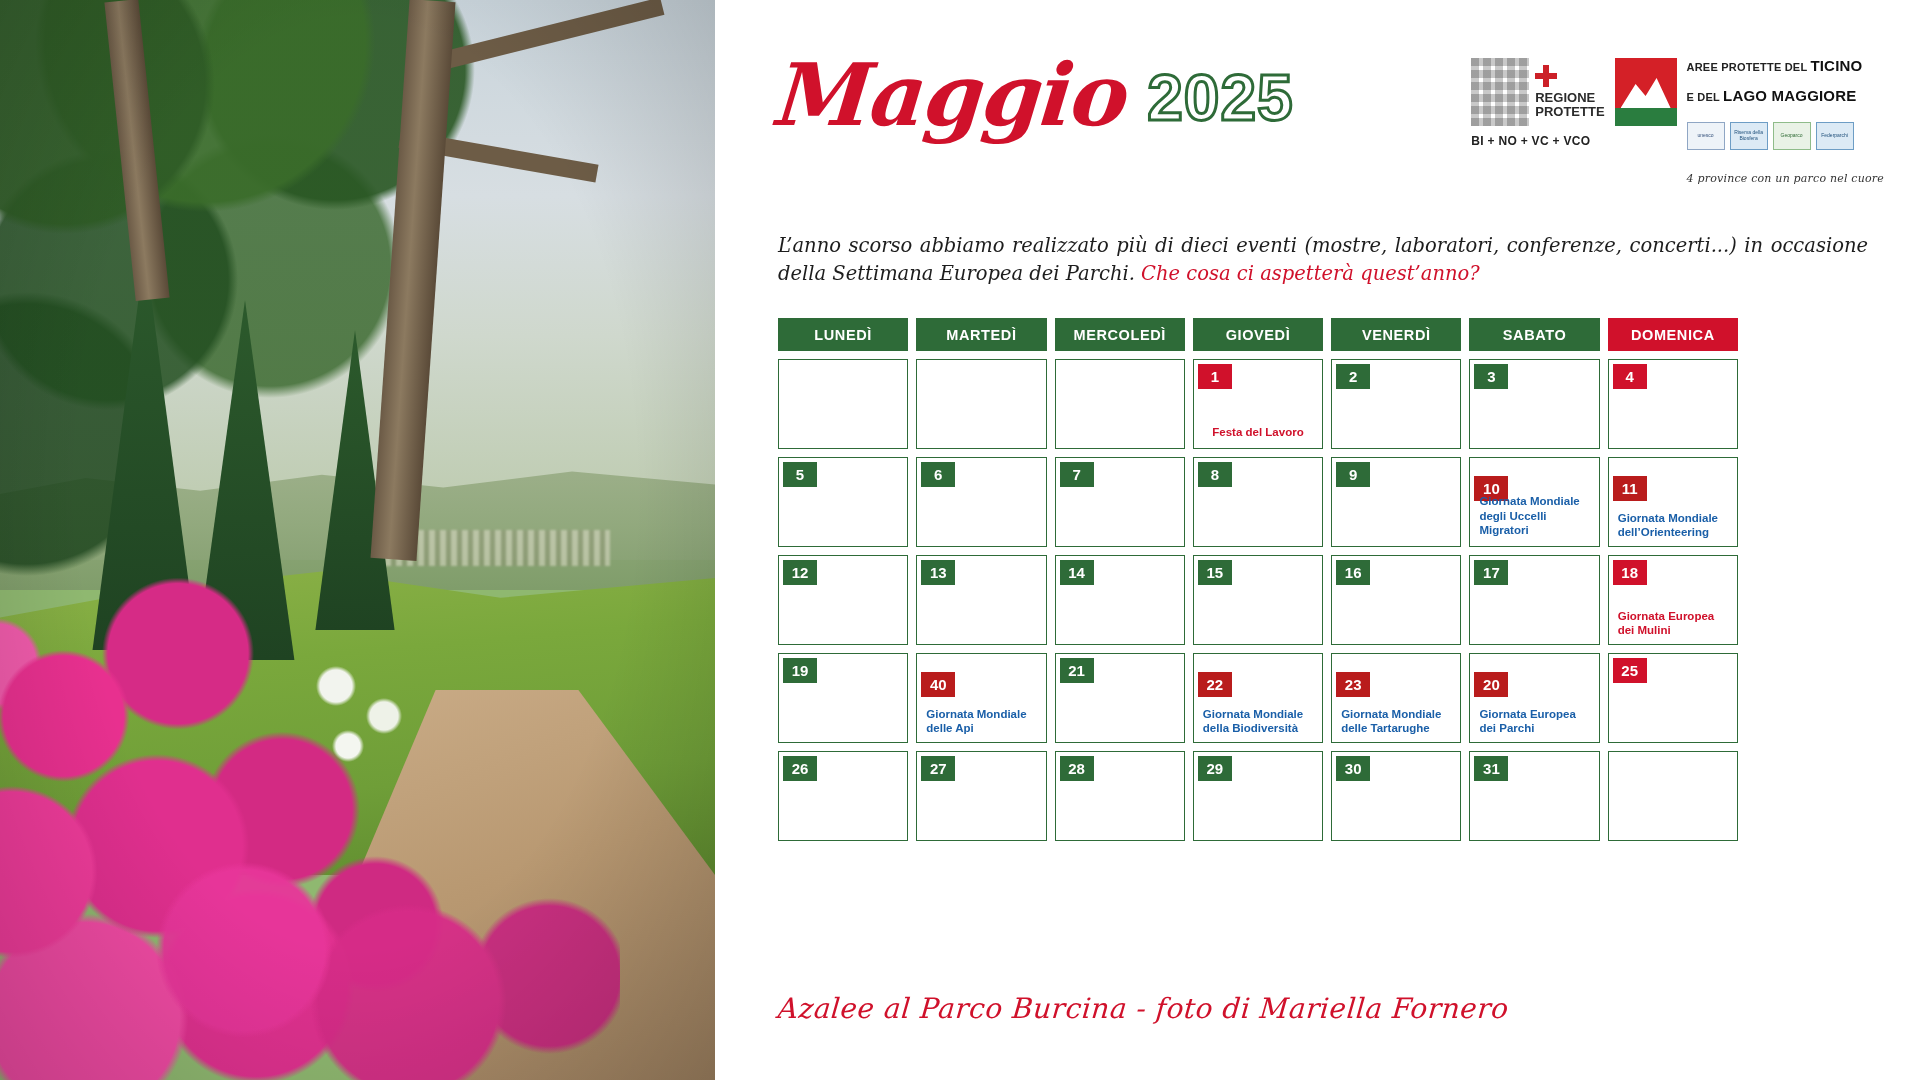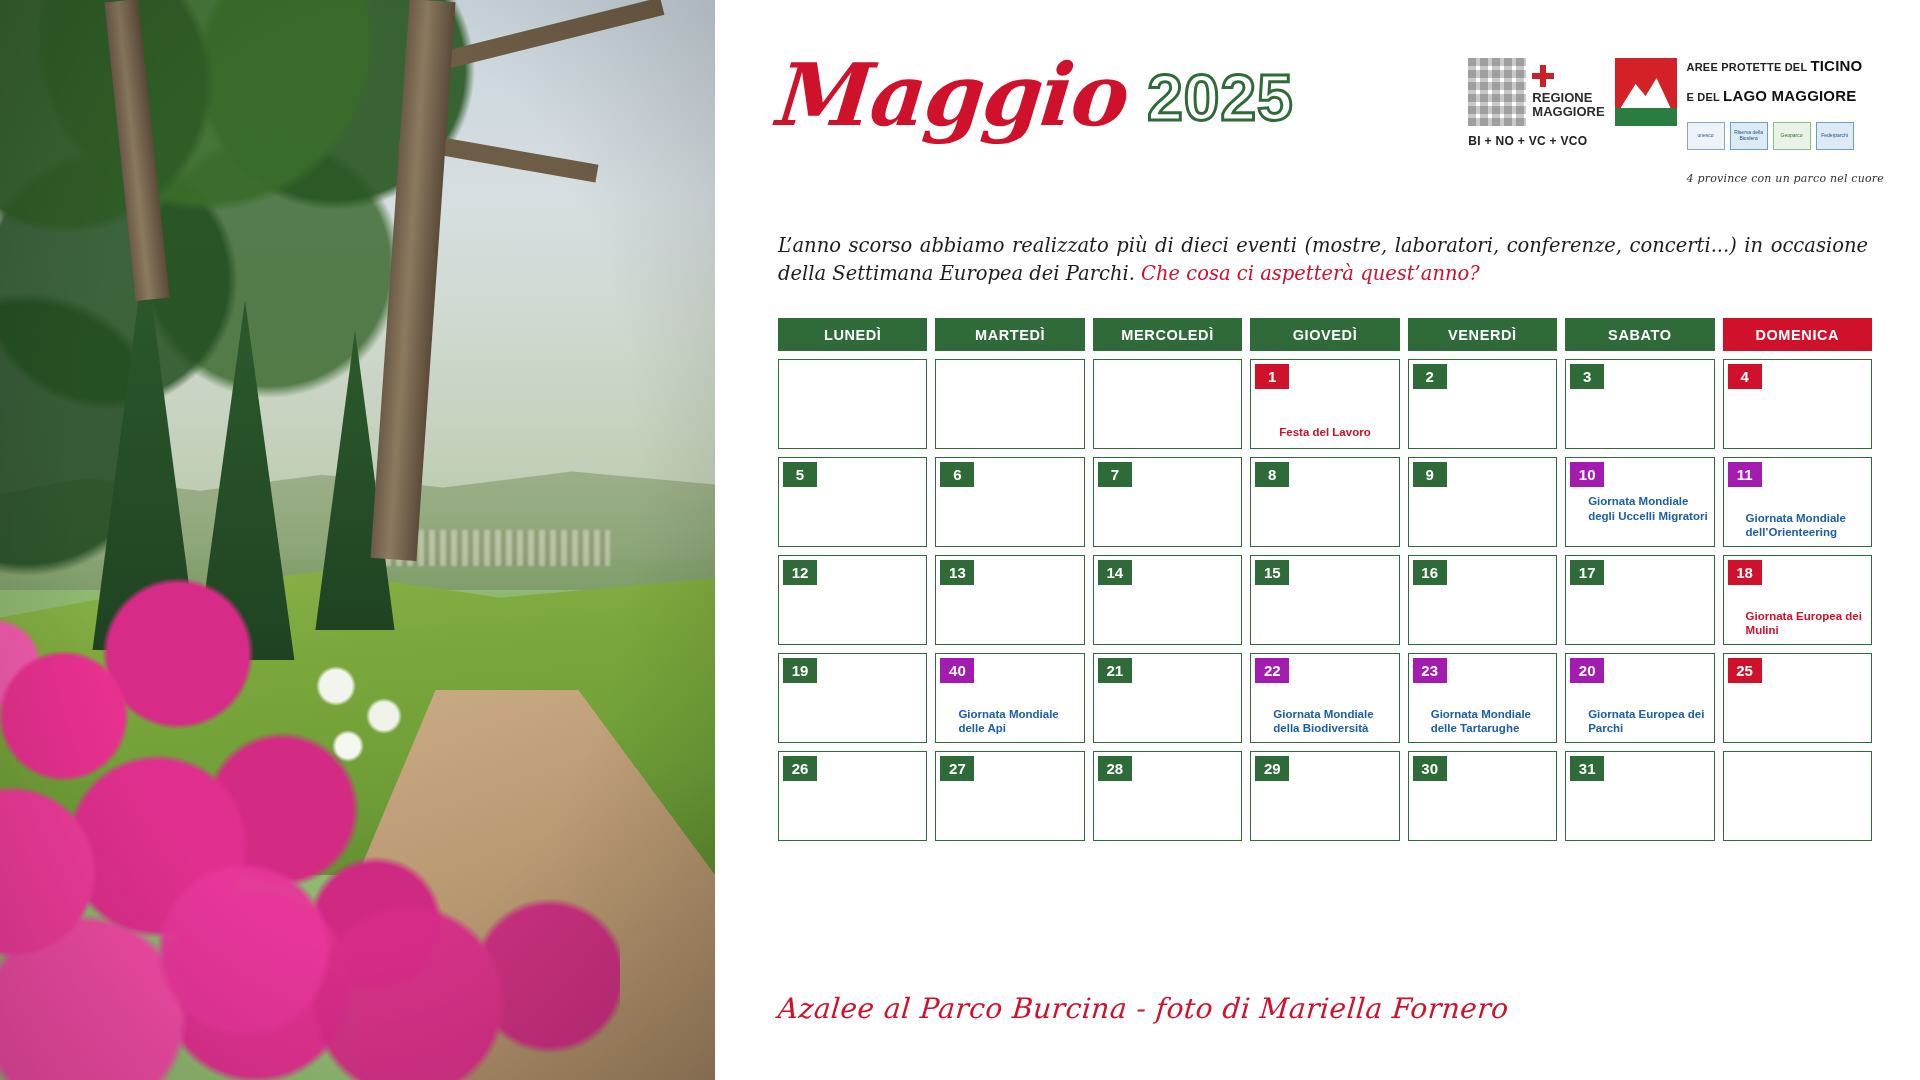--- a/index.html
+++ b/index.html
@@ -290,21 +290,21 @@
   .intro .highlight {
     color: #d0112b;
     font-style: italic;
   }
 
   
   .cal {
     position: absolute;
     left: 63px;
     top: 318px;
-    width: 1094px;
+    width: 960px;
   }
   .cal-head {
     display: grid;
     grid-template-columns: repeat(7, 1fr);
     gap: 8px;
     margin-bottom: 8px;
   }
   .dow {
     height: 33px;
     display: flex;
@@ -336,24 +336,24 @@
     padding: 0 4px;
     display: flex;
     align-items: center;
     justify-content: center;
     color: #ffffff;
     font-size: 15px;
     font-weight: bold;
     background: #2e6b38;
   }
   .daynum.red { background: #d0112b; }
-  .daynum.blue { background: #a21caf; }
+  .daynum.blue { background: #b91c1c; margin-top: 14px; }
   .evt {
     position: absolute;
-    left: 22px;
+    left: 9px;
     right: 5px;
     bottom: 6px;
     font-size: 11.5px;
     font-weight: bold;
     line-height: 1.28;
     color: #1a5fa8;
   }
   .evt.red { color: #d0112b; }
   .evt.center-red {
     color: #d0112b;
@@ -412,21 +412,21 @@
     </div>
 
     <div class="logos">
 
       <div class="logo-regione">
         <div class="logo-regione-main">
           <div class="pm-grid"></div>
           <div class="pm-text">
             <div class="pm-cross"></div>
             <div class="pm-line1">REGIONE</div>
-            <div class="pm-line2">MAGGIORE</div>
+            <div class="pm-line2">PROTETTE</div>
           </div>
         </div>
         <div class="prov-line">BI + NO + VC + VCO</div>
       </div>
 
       <div class="logo-parco">
         <div class="mountain"></div>
         <div class="water"></div>
       </div>
 

